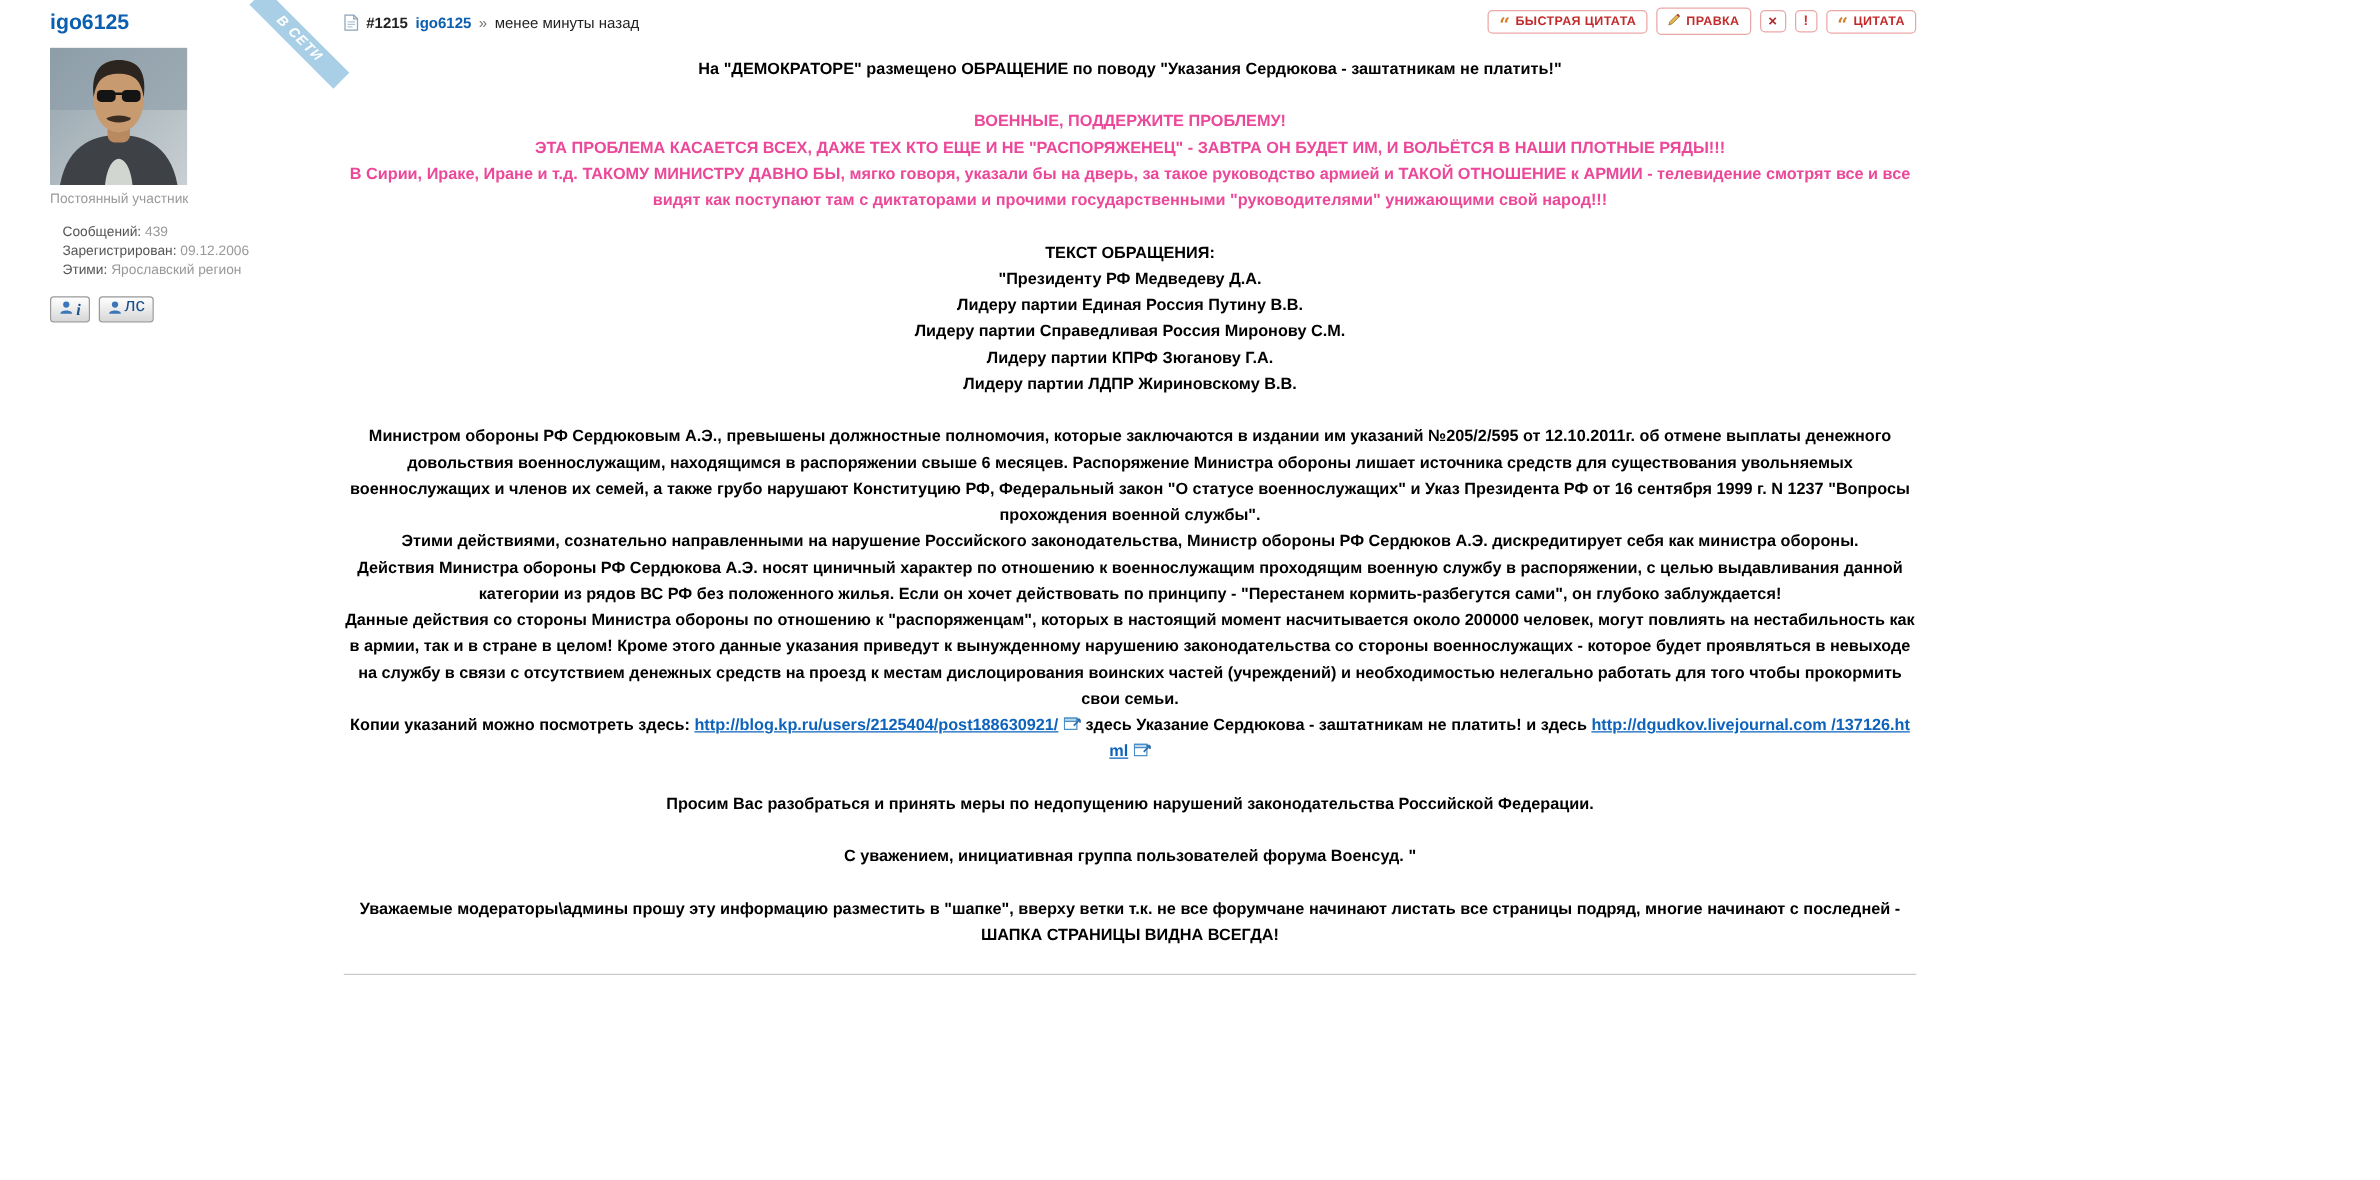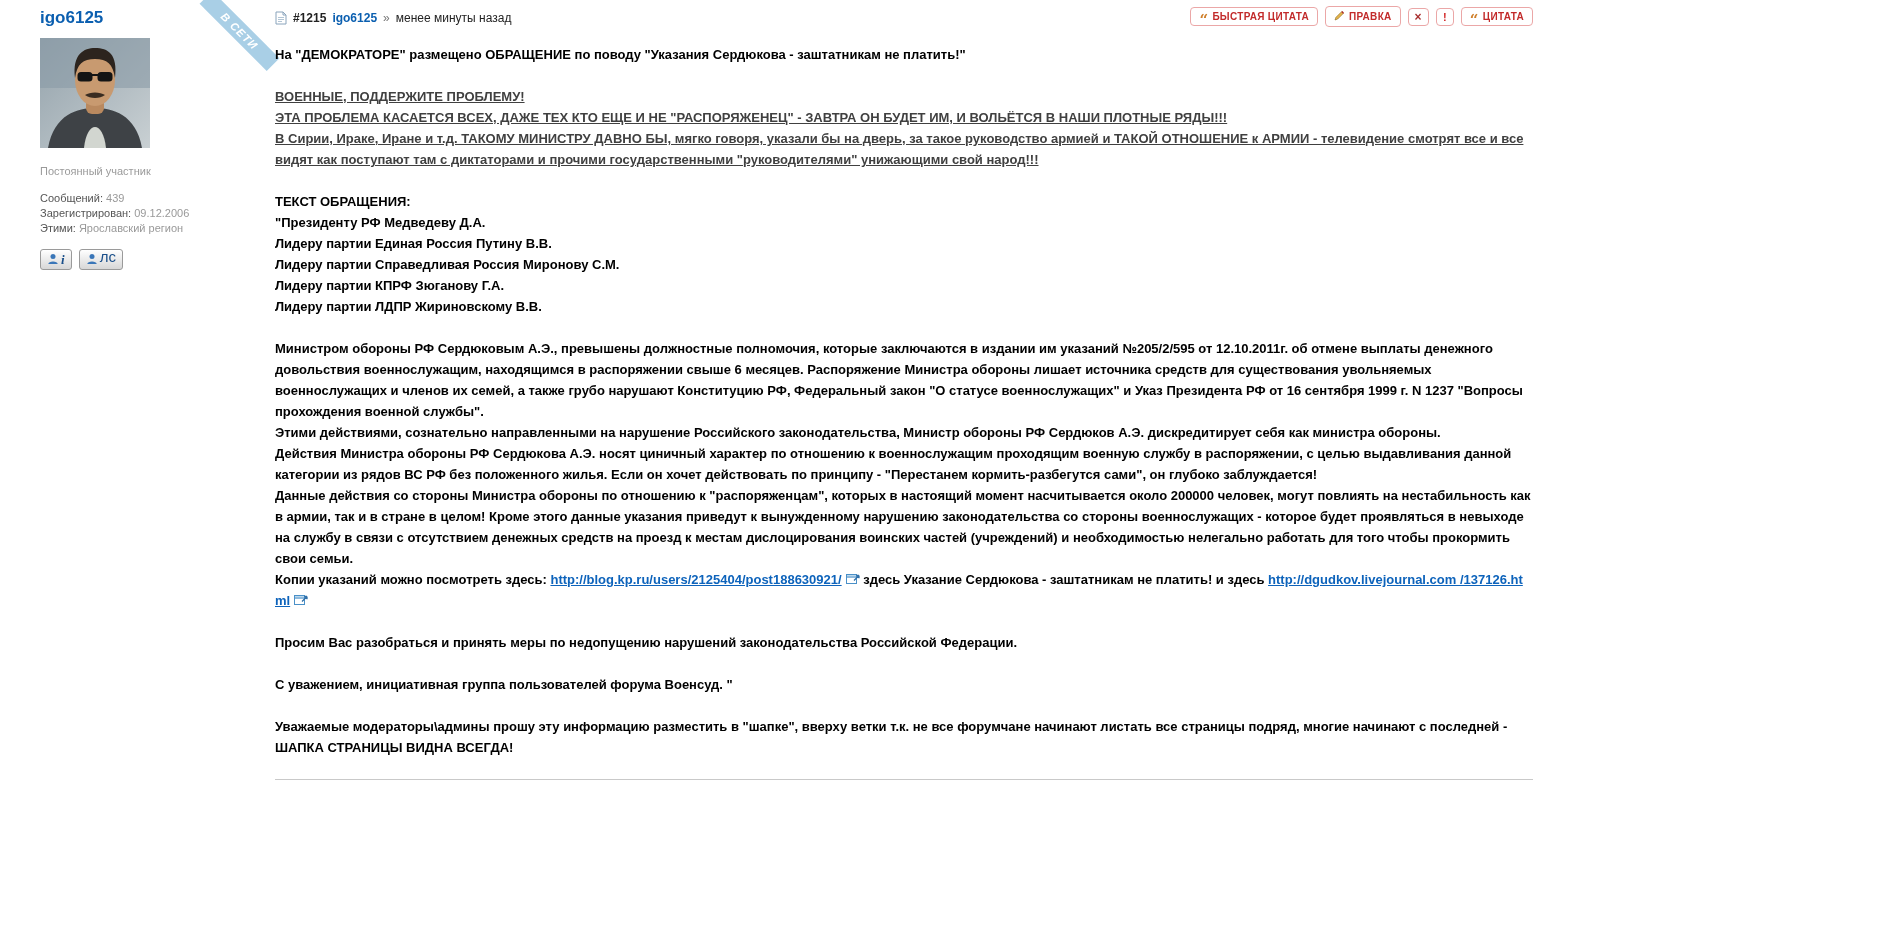--- a/index.html
+++ b/index.html
@@ -12,35 +12,35 @@
   .username { display: inline-block; font-size: 17px; font-weight: bold; color: #0b5fb0; text-decoration: none; margin-bottom: 10px; }
   .online-ribbon {
     position: absolute; left: 152px; top: 14px;
     transform: rotate(45deg);
     background: #a9cfe6; color: #fff;
     font-size: 11px; font-weight: bold; font-style: italic; letter-spacing: 1px;
     padding: 3px 24px; white-space: nowrap;
   }
   .avatar { width: 110px; height: 110px; overflow: hidden; }
   .avatar svg { display: block; }
-  .rank { color: #9a9a9a; font-size: 11px; margin-top: 17px; }
+  .rank { color: #9a9a9a; font-size: 11px; margin-top: 5px; }
   .profile-fields { margin-top: 14px; font-size: 11px; line-height: 15px; }
-  .flabel { color: #555; }
+  .flabel { color: #555; margin-left: 10px; }
   .fvalue { color: #999; text-align: right; }
   .profile-buttons { margin-top: 13px; display: flex; gap: 7px; }
   .mini-btn {
     display: inline-flex; align-items: center; gap: 2px; height: 21px; padding: 0 6px;
     background: linear-gradient(#ffffff, #d7d7d7);
     border: 1px solid #9a9a9a; border-radius: 3px; text-decoration: none;
   }
   .mini-btn .pi { font-family: "Liberation Serif", serif; font-style: italic; font-weight: bold; color: #1a4f8a; font-size: 13px; }
   .mini-btn .pmtxt { color: #1a4f8a; font-size: 15px; font-weight: normal; position: relative; top: -3px; }
 
   
-  .post { position: absolute; left: 275px; top: 6px; width: 1258px; }
+  .post { position: absolute; left: 275px; top: 6px; width: 1258px; text-align: center; }
   .post-header { position: relative; height: 24px; font-size: 12px; color: #333; display: flex; align-items: center; gap: 6px; }
   .post-icon { display: inline-flex; }
   .post-number { font-weight: bold; color: #222; }
   .post-author { font-weight: bold; color: #0b5fb0; text-decoration: none; }
   .hdr-sep { color: #777; }
   .post-time { color: #222; }
   .post-buttons { position: absolute; right: 0; top: 0; display: flex; gap: 7px; align-items: center; }
   .pbtn {
     display: inline-flex; align-items: center; gap: 4px;
     border: 1px solid #eba7a7; border-radius: 4px; background: #fff;
@@ -48,21 +48,21 @@
     padding: 3px 8px; text-decoration: none; line-height: 11px;
   }
   .pbtn .q { color: #cf7f2a; font-family: "DejaVu Serif", serif; font-size: 15px; line-height: 6px; position: relative; top: 3px; }
   .pbtn .x { font-size: 12px; line-height: 10px; color: #a83030; font-weight: bold; }
   .pbtn .bang { font-size: 11px; line-height: 10px; color: #d32a2a; font-weight: bold; }
   .pbtn.square { padding: 3px 6px; }
 
   .post-body { margin-top: 14px; font-size: 13px; font-weight: bold; color: #000; line-height: 21px; }
   .para { margin: 0 0 21px 0; }
   .multiline { white-space: pre-line; }
-  .red { color: #404040; text-decoration: underline; }
+  .red { color: #ec4899; }
   a.plink { color: #0d63bb; text-decoration: underline; word-break: break-all; }
   .extlink { display: inline-block; margin-left: 4px; }
   .extlink svg { vertical-align: -1px; }
   .post-divider { border: none; border-top: 1px solid #c9c9c9; margin: 10px 0 0 0; }
 </style>
 </head>
 <body>
 
 <div class="page">
 

